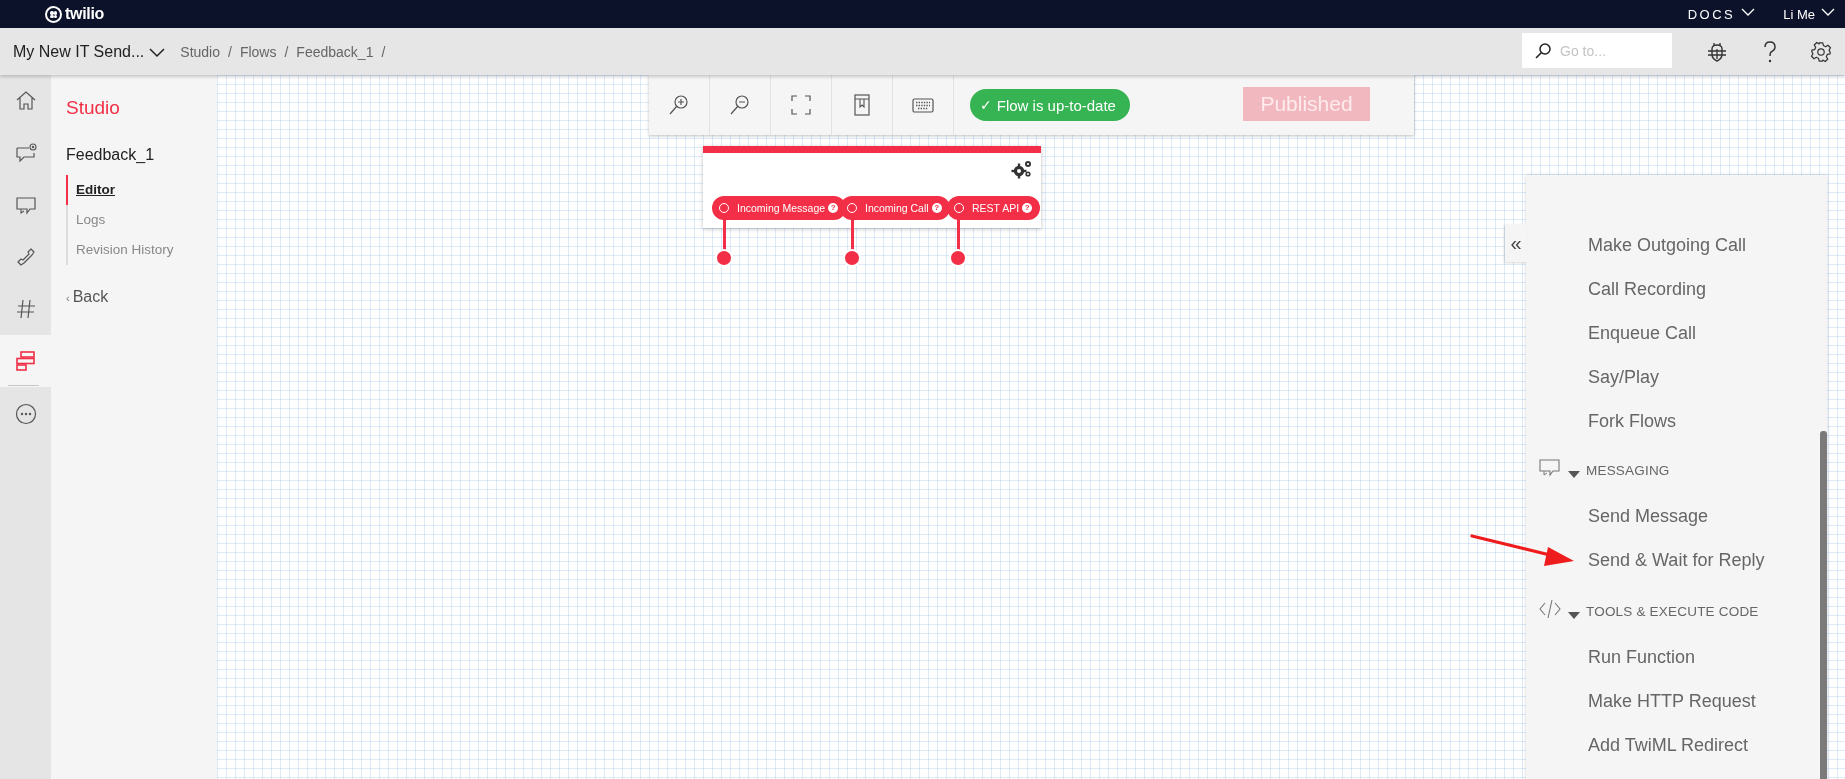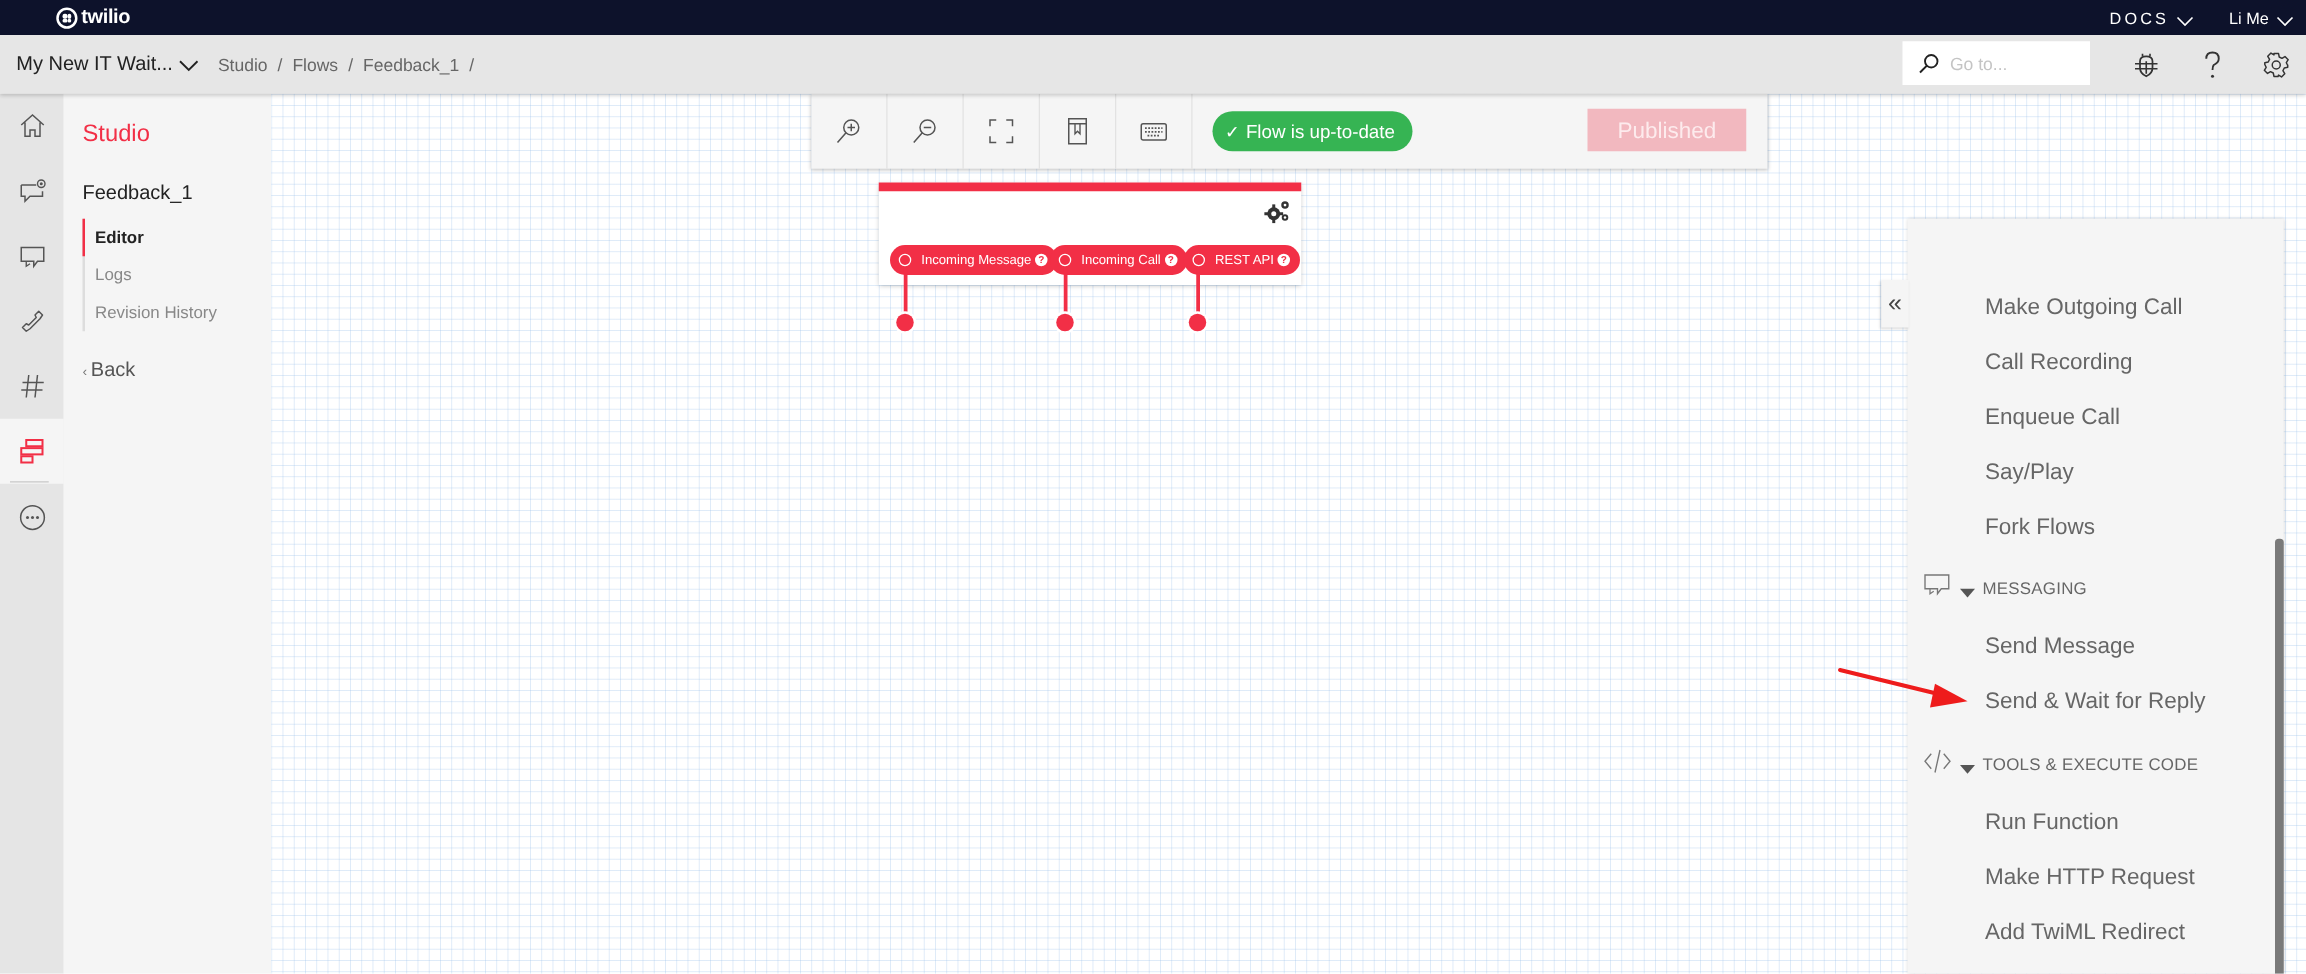--- a/index.html
+++ b/index.html
@@ -9,21 +9,21 @@
   
   .topbar { position: absolute; left: 0; top: 0; width: 1845px; height: 28px; background: #0d122b; display: flex; align-items: center; }
   .logo { display: flex; align-items: flex-end; margin-left: 13px; color: #fff; font-weight: bold; font-size: 16px; letter-spacing: -0.3px; padding-left: 32px; }
   .logo-mark { width: 17px; height: 17px; border: 2px solid #fff; border-radius: 50%; position: relative; margin-right: 3px; }
   .logo-mark i { position: absolute; width: 3.5px; height: 3.5px; background: #fff; border-radius: 50%; }
   .logo-mark i:nth-child(1) { left: 3px; top: 3px; }
   .logo-mark i:nth-child(2) { right: 3px; top: 3px; }
   .logo-mark i:nth-child(3) { left: 3px; bottom: 3px; }
   .logo-mark i:nth-child(4) { right: 3px; bottom: 3px; }
   .topbar-right { margin-left: auto; display: flex; align-items: center; color: #fff; font-size: 13px; }
-  .top-menu { display: flex; align-items: flex-end; cursor: pointer; }
+  .top-menu { display: flex; align-items: flex-start; cursor: pointer; }
   .top-menu.docs { letter-spacing: 2.5px; margin-right: 28px; }
   .top-menu.user { margin-right: 10px; }
   .top-menu .chev { margin-left: 6px; width: 14px; height: 10px; }
 
   
   .subbar { position: absolute; left: 0; top: 28px; width: 1845px; height: 47px; background: #e6e6e6; display: flex; align-items: center; box-shadow: 0 2px 3px rgba(0,0,0,0.18); z-index: 5; }
   .account { display: flex; align-items: center; margin-left: 13px; font-size: 16px; color: #222; cursor: pointer; }
   .account .chev { width: 16px; height: 12px; margin-left: 5px; }
   .breadcrumb { display: flex; align-items: center; margin-left: 15px; font-size: 14px; color: #666; }
   .breadcrumb .sep { margin: 0 8px; color: #666; }
@@ -40,40 +40,40 @@
   .rail-item.active { background: #f5f5f5; }
   .rail-item svg { width: 22px; height: 22px; }
   .rail-divider { position: absolute; left: 8px; top: 310px; width: 31px; height: 1px; background: #c8c8c8; }
 
   
   .sidenav { position: absolute; left: 51px; top: 75px; width: 166px; height: 704px; background: #f5f5f5; }
   .sidenav .product { position: absolute; left: 15px; top: 22px; font-size: 19px; color: #f22f46; }
   .sidenav .flowname { position: absolute; left: 15px; top: 71px; font-size: 16px; color: #222; }
   .subnav { position: absolute; left: 15px; top: 100px; border-left: 2px solid #ddd; height: 90px; }
   .subnav-item { position: relative; display: block; padding-left: 8px; font-size: 13.5px; color: #888; height: 30px; line-height: 30px; cursor: pointer; }
-  .subnav-item.active { color: #222; font-weight: bold; }
+  .subnav-item.active { color: #222; font-weight: bold; text-decoration: underline; }
   .subnav-item.active::before { content: ""; position: absolute; left: -2px; top: 0; width: 2px; height: 30px; background: #f22f46; }
   .backlink { position: absolute; left: 15px; top: 213px; font-size: 16px; color: #555; cursor: pointer; }
   .backlink .lt { font-size: 11px; margin-right: 3px; color: #777; }
 
   
   .canvas { position: absolute; left: 217px; top: 75px; width: 1628px; height: 704px;
     background-color: #fff;
     background-image:
       linear-gradient(to right, rgba(160,195,235,0.35) 1px, transparent 1px),
       linear-gradient(to bottom, rgba(160,195,235,0.35) 1px, transparent 1px);
     background-size: 9px 9px; }
 
   
   .toolbar { position: absolute; left: 649px; top: 75px; width: 765px; height: 60px; background: #f5f5f5; box-shadow: 0 1px 3px rgba(0,0,0,0.25); display: flex; align-items: center; z-index: 3; }
   .tb-btn { width: 61px; height: 60px; display: flex; align-items: center; justify-content: center; border-right: 1px solid #e2e2e2; cursor: pointer; }
   .tb-btn svg { width: 24px; height: 24px; }
   .status-pill { margin-left: 16px; height: 32px; padding: 0 14px 0 10px; background: #36b453; color: #fff; border-radius: 16px; display: flex; align-items: center; font-size: 15px; }
   .status-pill .check { margin-right: 5px; font-size: 14px; }
-  .publish-btn { position: absolute; left: 621px; top: 12px; width: 127px; height: 34px; background: #f2b8bf; color: #fdebed; font-size: 18px; border: none; display: flex; align-items: center; justify-content: center; font-family: "Liberation Sans", sans-serif; }
+  .publish-btn { position: absolute; left: 594px; top: 12px; width: 127px; height: 34px; background: #f2b8bf; color: #fdebed; font-size: 21px; border: none; display: flex; align-items: center; justify-content: center; font-family: "Liberation Sans", sans-serif; }
 
   
   .trigger { position: absolute; left: 703px; top: 146px; width: 338px; height: 82px; background: #fff; box-shadow: 0 1px 4px rgba(0,0,0,0.25); border-top: 7px solid #f22f46; cursor: move; }
   .trigger .title { position: absolute; left: 0; width: 100%; top: 17px; text-align: center; font-size: 20px; color: #f22f46; }
   .trigger .title .q { display: inline-block; width: 13px; height: 13px; background: #888; color: #fff; border-radius: 50%; font-size: 10px; line-height: 13px; text-align: center; font-weight: bold; vertical-align: 2px; margin-left: 3px; }
   .trigger .gear { position: absolute; right: 8px; top: 6px; width: 22px; height: 20px; }
   .port { position: absolute; top: 43px; height: 24px; background: #f22f46; border-radius: 12px; color: #fff; font-size: 10.5px; display: flex; align-items: center; padding: 0 8px 0 7px; cursor: pointer; white-space: nowrap; }
   .port .ring { width: 10px; height: 10px; border: 1.3px solid #fff; border-radius: 50%; margin-right: 8px; }
   .port .q { width: 10px; height: 10px; background: #fff; color: #f22f46; border-radius: 50%; font-size: 8px; line-height: 10px; text-align: center; font-weight: bold; margin-left: 3px; }
   .wire { position: absolute; width: 3px; background: #f22f46; top: 214px; height: 41px; z-index: 2; }
@@ -117,21 +117,21 @@
       <span>Li Me</span>
       <svg class="chev" viewBox="0 0 14 10">
           <path d="M1 2 L7 8 L13 2" fill="none" stroke="#fff" stroke-width="1.3"></path>
         </svg>
     </div>
   </div>
 </div>
 
 <div class="subbar">
   <div class="account">
-    <span>My New IT Wait...</span>
+    <span>My New IT Send...</span>
     <svg class="chev" viewBox="0 0 16 12">
         <path d="M1 3 L8 10 L15 3" fill="none" stroke="#222" stroke-width="1.5"></path>
       </svg>
   </div>
   <div class="breadcrumb">
     <a>Studio</a>
     <span class="sep">/</span>
     <a>Flows</a>
     <span class="sep">/</span>
     <a>Feedback_1</a>

